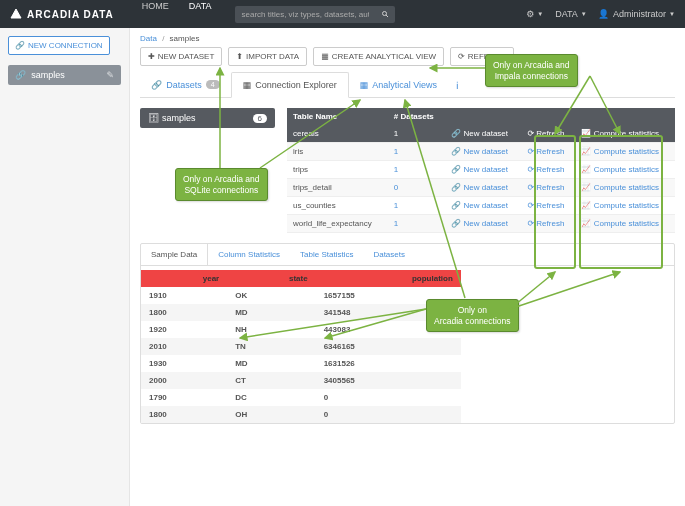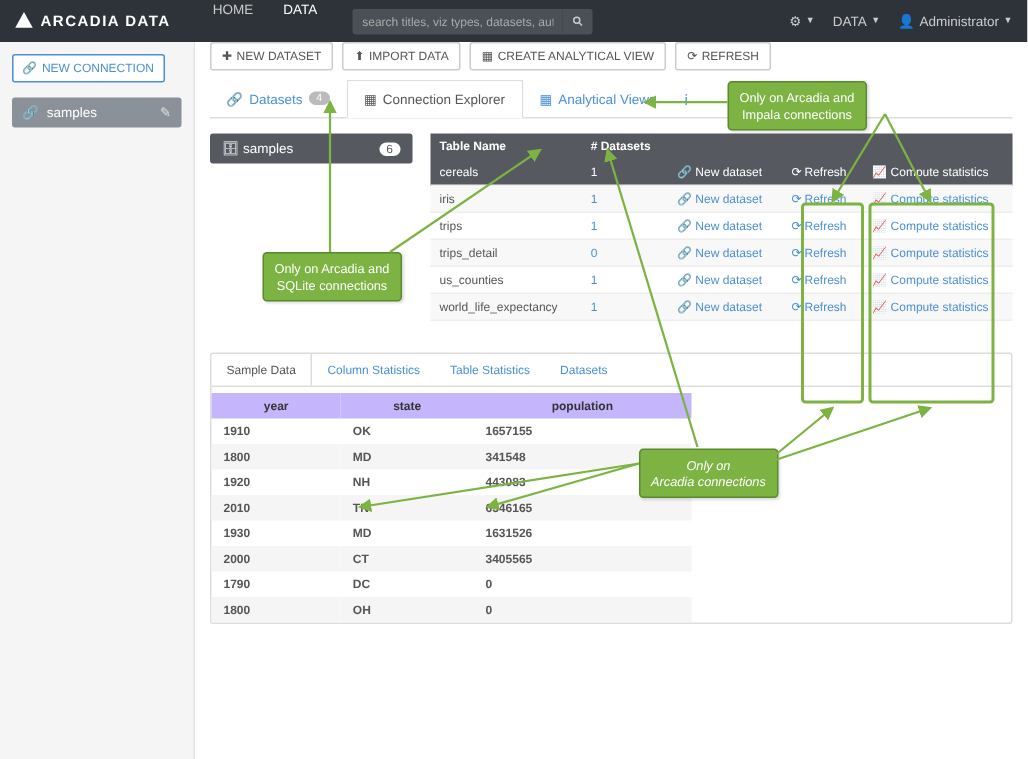--- a/index.html
+++ b/index.html
@@ -37,26 +37,26 @@
 .samples-hdr { background:#565a60; color:#fff; padding:5px 8px; font-size:9px; display:flex; align-items:center; border-radius:2px; }
 .samples-hdr .count { margin-left:auto; background:#fff; color:#565a60; border-radius:8px; font-size:8px; padding:0 5px; }
 .right-col { flex:1; }
 .tbl { width:100%; font-size:8px; border-collapse:collapse; }
 .tbl th { background:#565a60; color:#fff; text-align:left; padding:4px 6px; font-weight:600; }
 .tbl td { padding:4px 6px; border-bottom:1px solid #eee; background:#fff; color:#555; }
 .tbl tr:nth-child(even) td { background:#f8f8f8; }
 .tbl tr:first-child td { background:#565a60; color:#fff; }
 .tbl tr:first-child td a { color:#fff; }
 .link { color:#4a90d9; text-decoration:none; cursor:pointer; display:inline-flex; align-items:center; gap:2px; }
-.sub-section { margin:11px 10px 0; border:1px solid #ddd; border-radius:2px; }
+.sub-section { margin:0 10px 0; border:1px solid #ddd; border-radius:2px; }
 .sub-tabs { display:flex; border-bottom:1px solid #ddd; }
 .sub-tab { padding:6px 10px; font-size:8px; color:#4a90d9; cursor:pointer; }
 .sub-tab.active { color:#555; border-right:1px solid #ddd; }
 .sample-tbl { width:60%; font-size:8px; border-collapse:collapse; margin:4px 0 0 0; }
-.sample-tbl th { text-align:center; padding:4px 8px; font-weight:600; color:#333; background:#c4b5fd; }
+.sample-tbl th { text-align:right; padding:4px 8px; font-weight:600; color:#333; background:#ef4444; }
 .sample-tbl td { padding:4px 8px; color:#555;font-weight:bold; }
 .sample-tbl tr:nth-child(even) td { background:#f5f5f5; }
 .anno { position:absolute; background:#7cb342; color:#fff; font-size:8.5px; padding:5px 7px; border-radius:3px; border:1px solid #5a8a2e; text-align:center; line-height:1.25; z-index:5; box-shadow:1px 1px 2px rgba(0,0,0,.15); }
 .box-outline { position:absolute; border:2px solid #7cb342; border-radius:3px; z-index:4; pointer-events:none; }
 svg.arrow { position:absolute; z-index:6; pointer-events:none; }
 svg.arrow line { stroke:#7cb342; stroke-width:1.5; }
 svg.arrow polygon { fill:#7cb342; }
 .ico { width:8px; height:8px; display:inline-block; }
 </style>
 </head>
@@ -106,20 +106,25 @@
       <span>NEW CONNECTION</span>
     </button>
     <div class="side-item">
       <span>🔗</span>
       <span>samples</span>
       <span class="pencil">✎</span>
     </div>
   </div>
 
   <div class="main">
+    <div class="breadcrumb">
+      <a class="link">Data</a>
+      <span class="sep">/</span>
+      <span class="cur">samples</span>
+    </div>
 
     <div class="toolbar">
       <button class="tbtn">
           <span>✚</span>
           <span>NEW DATASET</span>
         </button>
       <button class="tbtn">
           <span>⬆</span>
           <span>IMPORT DATA</span>
         </button>
@@ -274,21 +279,21 @@
               <td>0</td>
             </tr>
           </tbody>
       </table>
     </div>
 
     <div class="anno" style="top:140px; left:45px; white-space:pre-line;">Only on Arcadia and
 SQLite connections</div>
     <div class="anno" style="top:26px; left:355px; white-space:pre-line;">Only on Arcadia and
 Impala connections</div>
-    <div class="anno" style="top:271px; left:296px; white-space:pre-line;font-style:italic;">Only on
+    <div class="anno" style="top:271px; left:296px; white-space:pre-line;">Only on
 Arcadia connections</div>
     <div class="box-outline" style="top:107px; left:404px; width:42px; height:134px;"></div>
     <div class="box-outline" style="top:107px; left:449px; width:84px; height:134px;"></div>
 
     <svg class="arrow" style="top:0;left:0;width:555px;height:330px">
       <defs>
           <marker id="ah" markerWidth="6" markerHeight="6" refX="5" refY="3" orient="auto">
             <polygon points="0 0, 6 3, 0 6"></polygon>
           </marker>
         </defs>

